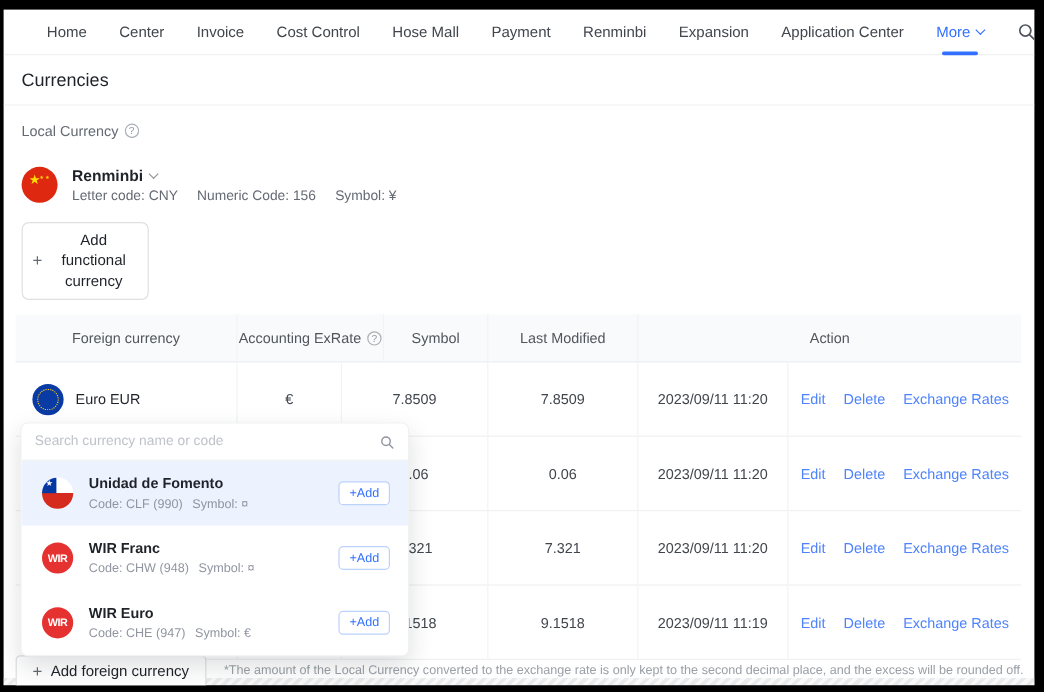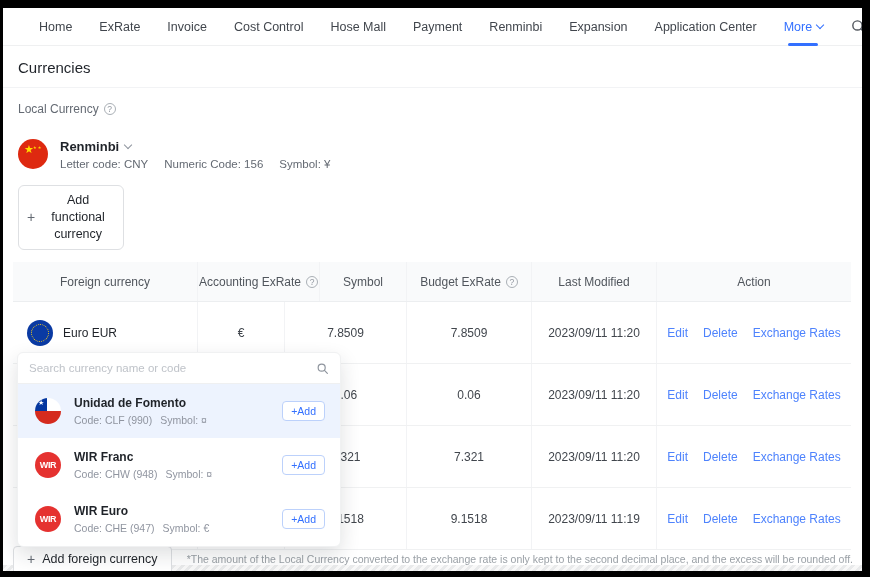--- a/index.html
+++ b/index.html
@@ -80,21 +80,21 @@
   .footnote { position:absolute; right:9px; top:545px; font-size:10.5px; color:#9aa0a6; z-index:2; white-space:nowrap; }
   .hatch { position:absolute; left:0; right:0; bottom:0; height:6px; background:repeating-linear-gradient(135deg,#e9eaeb 0 3px,#f8f8f8 3px 6px); }
 </style>
 </head>
 <body>
 
 <div class="app">
 
   <div class="nav">
     <span class="nav-item">Home</span>
-    <span class="nav-item">ExRate</span>
+    <span class="nav-item">Center</span>
     <span class="nav-item">Invoice</span>
     <span class="nav-item">Cost Control</span>
     <span class="nav-item">Hose Mall</span>
     <span class="nav-item">Payment</span>
     <span class="nav-item">Renminbi</span>
     <span class="nav-item">Expansion</span>
     <span class="nav-item">Application Center</span>
     <span class="nav-item nav-more">
       <span>More</span>
       <span class="chev"></span>
@@ -144,24 +144,20 @@
       <span class="cell c1">
           <span>Foreign currency</span>
         </span>
       <span class="cell c3">
           <span>Accounting ExRate</span>
           <span class="qicon"></span>
         </span>
       <span class="cell c2">
           <span>Symbol</span>
         </span>
-      <span class="cell c4">
-          <span>Budget ExRate</span>
-          <span class="qicon"></span>
-        </span>
       <span class="cell c5">
           <span>Last Modified</span>
         </span>
       <span class="cell c6">
           <span>Action</span>
         </span>
     </div>
 
     <div class="trow drow">
       <span class="cell c1">

